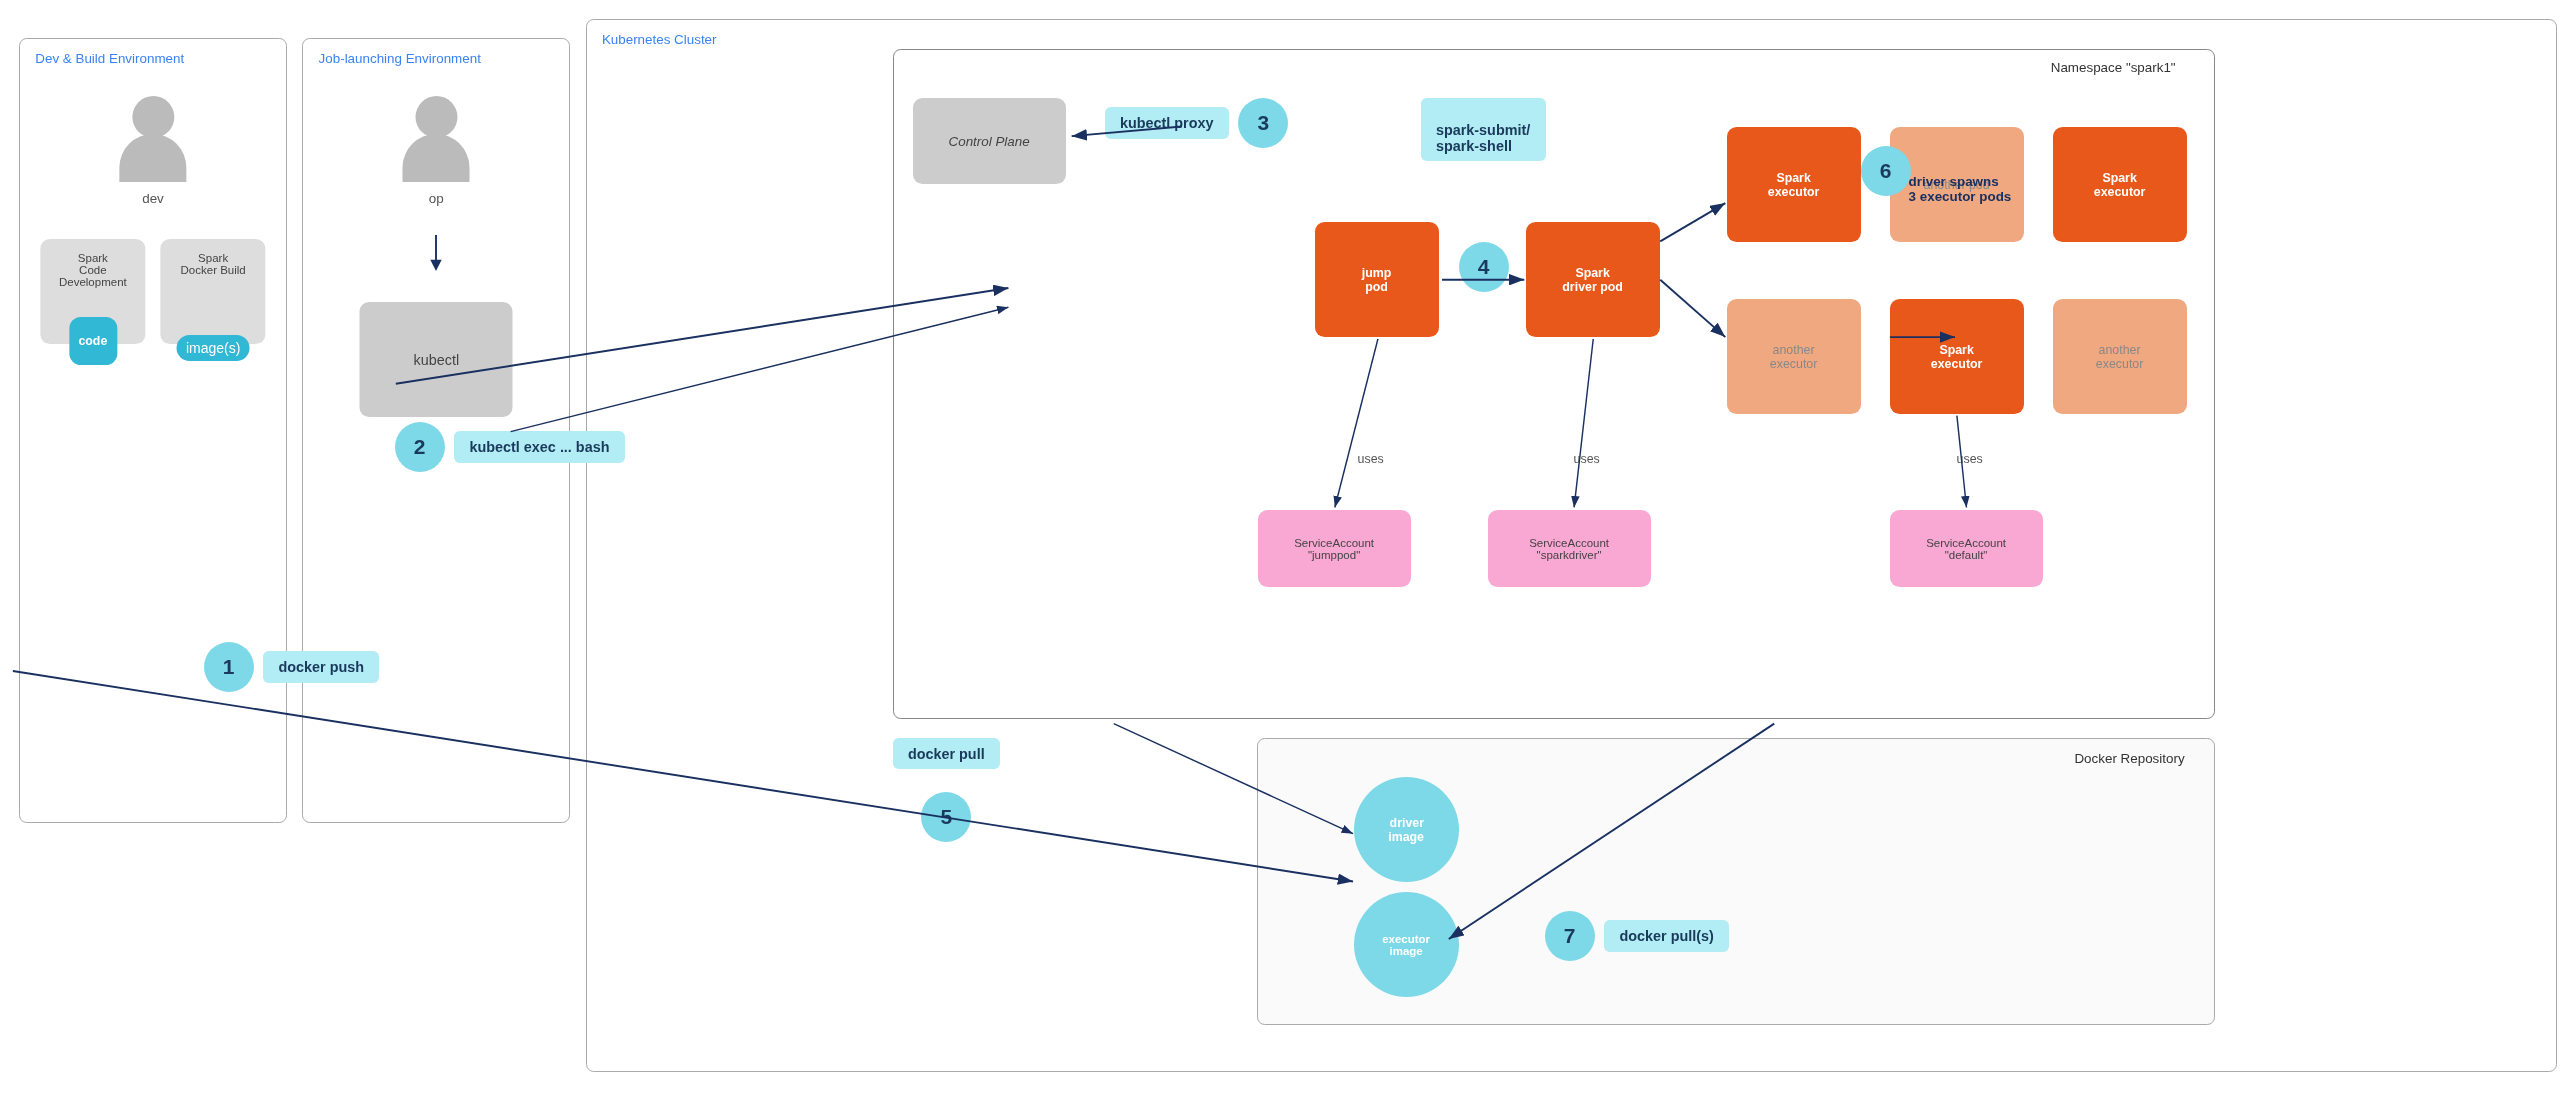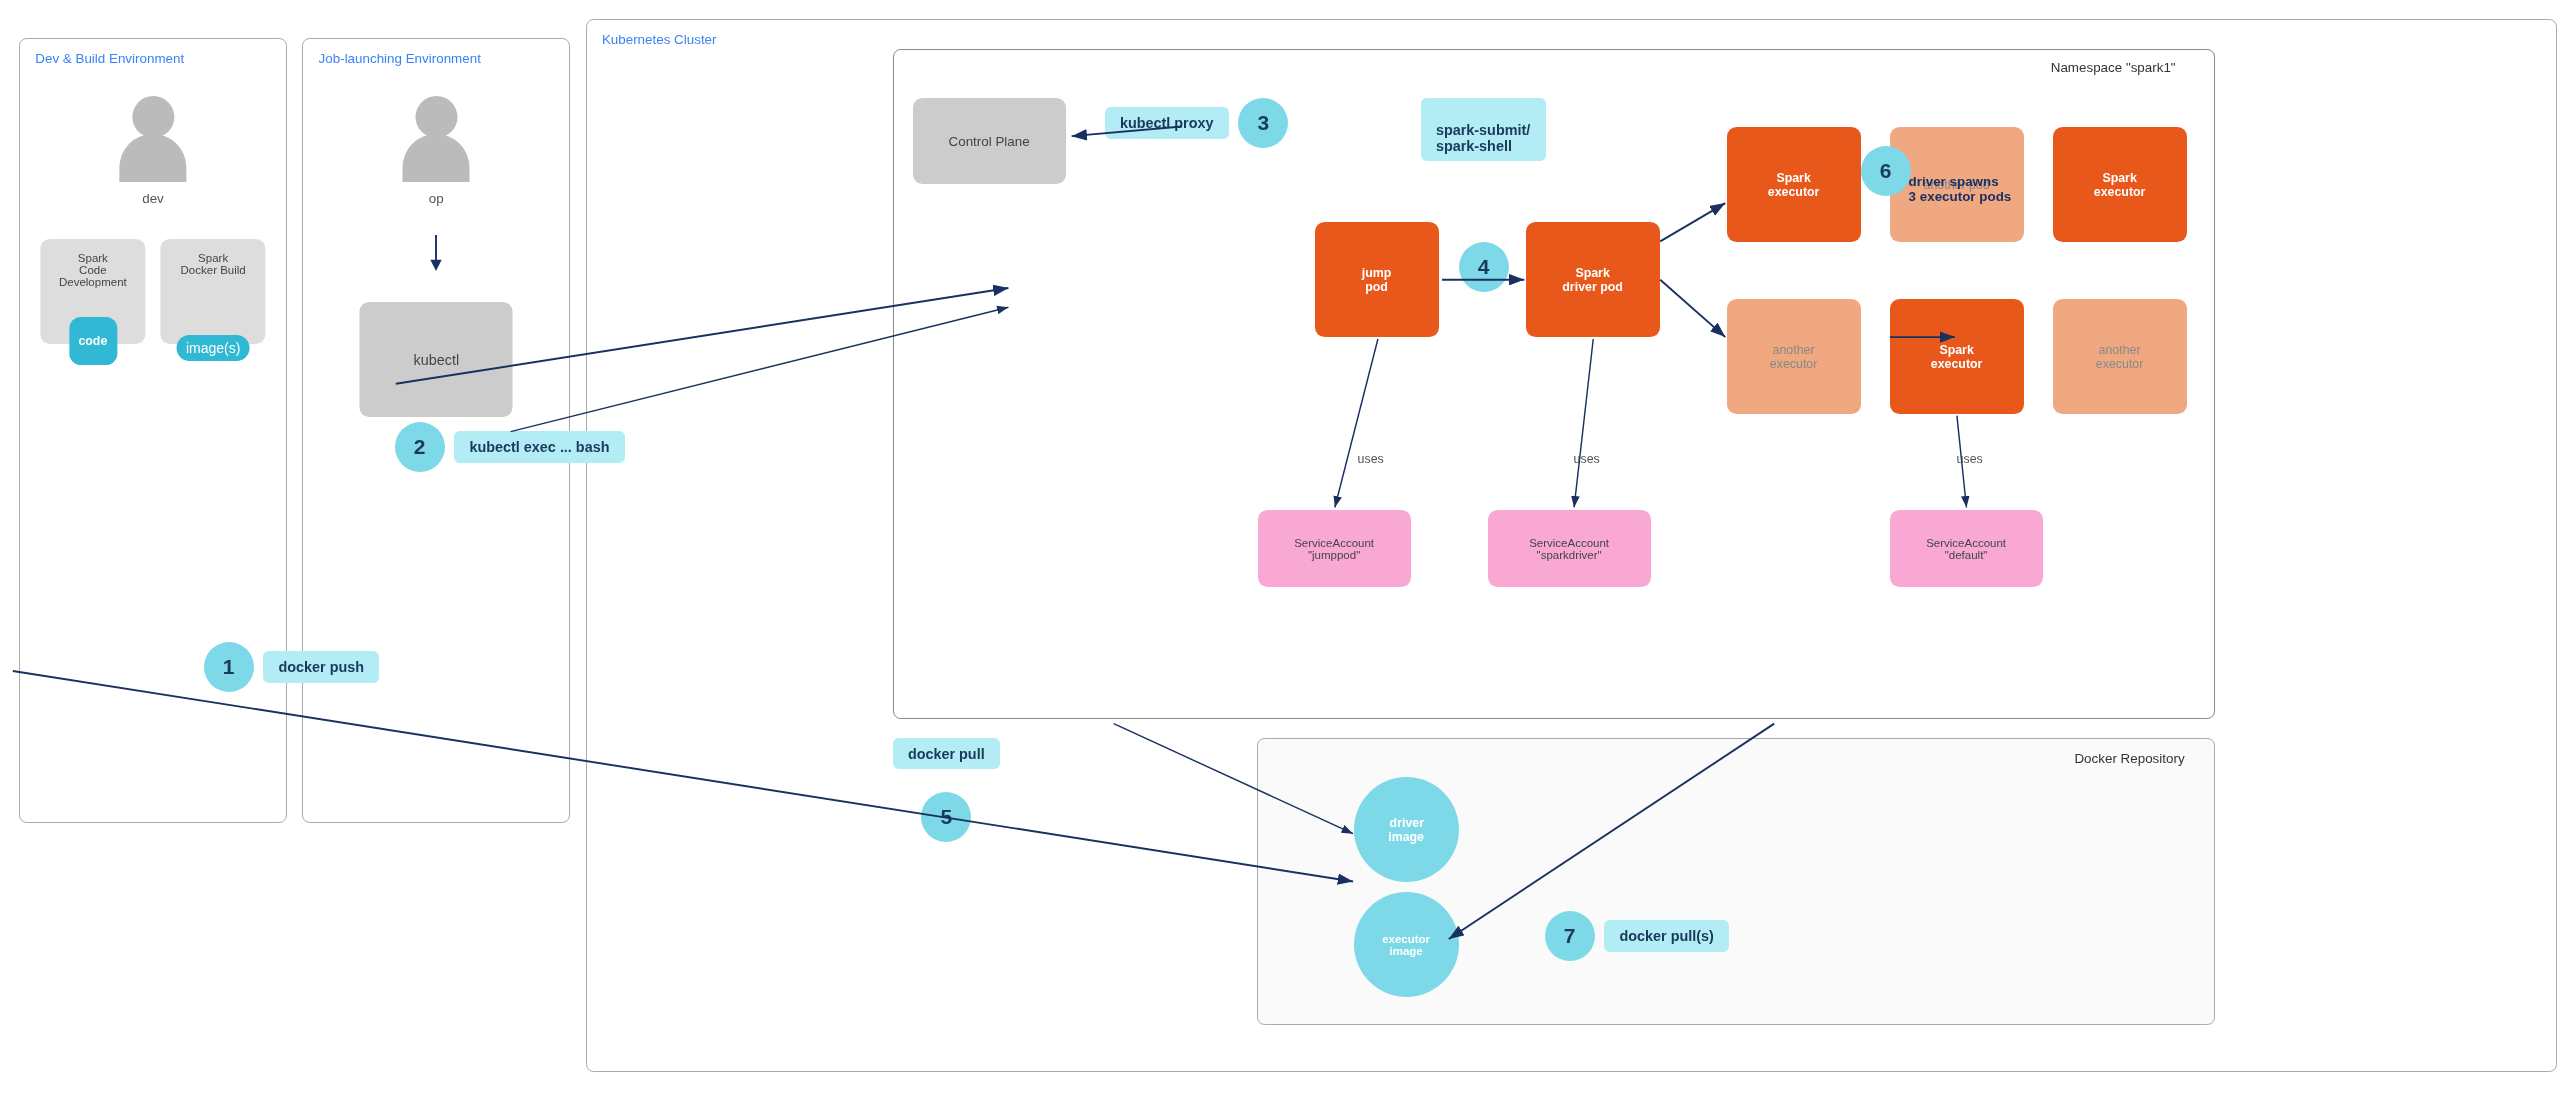--- a/index.html
+++ b/index.html
@@ -304,21 +304,21 @@
       </div>
     </div>
   </div>
 
   <div class="panel k8s-panel" style="position:relative;">
     <span class="panel-title">Kubernetes Cluster</span>
 
     <div class="namespace-box" style="position:absolute; top:29px; left:306px; width:1322px; height:670px;">
       <span style="position:absolute; top:9.6px; right:38px; font-size:13.4px; color:#333;">Namespace "spark1"</span>
 
-      <div class="control-plane-box" style="top:48px; left:19px; width:153px; height:86px; position:absolute;">
+      <div class="control-plane-box" style="top:48px; left:19px; width:153px; height:86px; position:absolute;font-style:italic;">
         <span>Control Plane</span>
       </div>
 
       <div style="position:absolute; top:48px; left:211px; display:flex; align-items:center; gap:9.6px;">
         <div class="label-box">kubectl proxy</div>
         <div class="step-circle" style="width:50px; height:50px;">
           <span>3</span>
         </div>
       </div>
 

